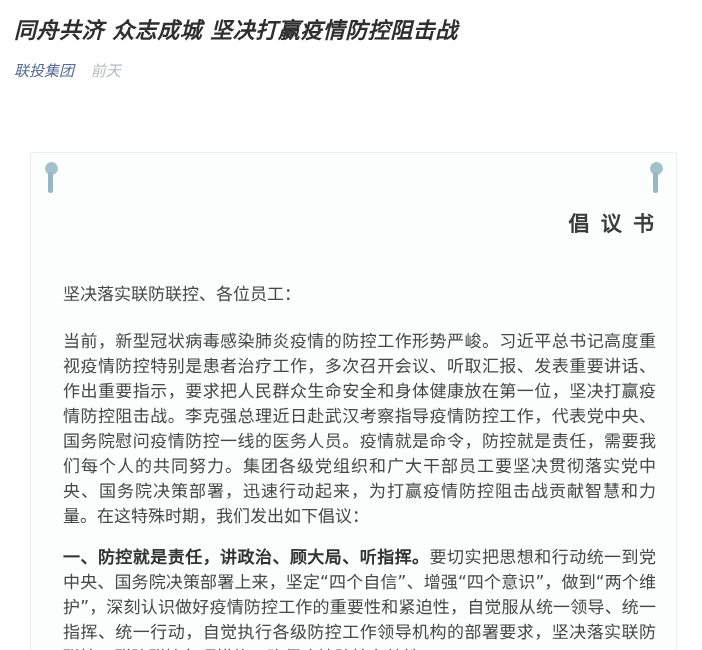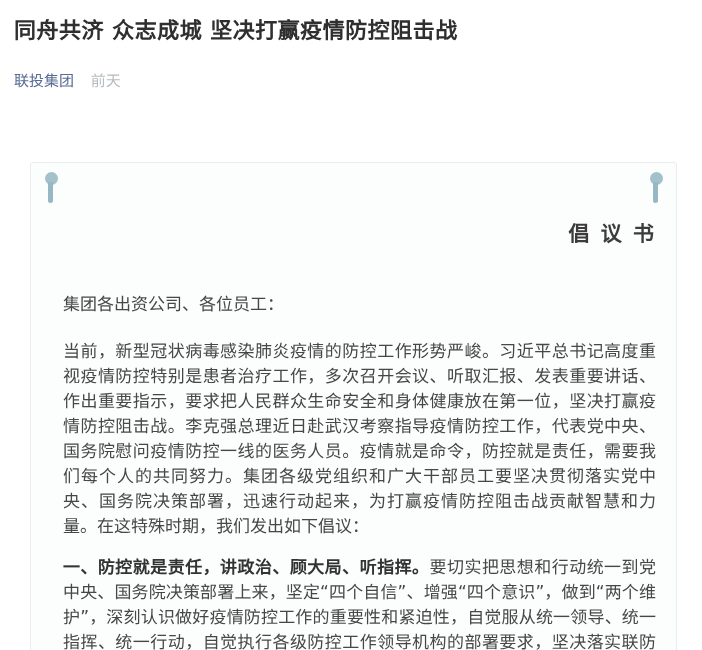--- a/index.html
+++ b/index.html
@@ -7,31 +7,32 @@
     padding: 0;
     width: 702px;
     height: 650px;
     overflow: hidden;
     background: #ffffff;
     font-family: "DejaVu Sans", "Liberation Sans", sans-serif;
   }
   
   .article-header {
     padding: 15px 20px 0 14px;
+    font-style: italic;
   }
   .article-title {
     margin: 0;
     font-size: 22px;
     line-height: 31px;
     font-weight: 700;
     color: #2f2f2f;
     letter-spacing: 0.5px;
   }
   .byline {
-    margin-top: 25px;
+    margin-top: 15px;
     font-size: 15px;
     line-height: 21px;
   }
   .account-name {
     color: #576b95;
     cursor: pointer;
   }
   .publish-time {
     color: #b7bcc0;
     margin-left: 12px;
@@ -116,19 +117,19 @@
     <div class="pin-stem"></div>
   </div>
   <div class="pin pin-right">
     <div class="pin-head"></div>
     <div class="pin-stem"></div>
   </div>
 
   <h2 class="doc-heading">倡 议 书</h2>
 
   <div class="doc-body">
-    <p class="greeting">集团各出资公司、各位员工：</p>
+    <p class="greeting">坚决落实联防联控、各位员工：</p>
 
     <p>当前，新型冠状病毒感染肺炎疫情的防控工作形势严峻。习近平总书记高度重视疫情防控特别是患者治疗工作，多次召开会议、听取汇报、发表重要讲话、作出重要指示，要求把人民群众生命安全和身体健康放在第一位，坚决打赢疫情防控阻击战。李克强总理近日赴武汉考察指导疫情防控工作，代表党中央、国务院慰问疫情防控一线的医务人员。疫情就是命令，防控就是责任，需要我们每个人的共同努力。集团各级党组织和广大干部员工要坚决贯彻落实党中央、国务院决策部署，迅速行动起来，为打赢疫情防控阻击战贡献智慧和力量。在这特殊时期，我们发出如下倡议：</p>
 
     <p><strong>一、防控就是责任，讲政治、顾大局、听指挥。</strong><span>要切实把思想和行动统一到党中央、国务院决策部署上来，坚定“四个自信”、增强“四个意识”，做到“两个维护”，深刻认识做好疫情防控工作的重要性和紧迫性，自觉服从统一领导、统一指挥、统一行动，自觉执行各级防控工作领导机构的部署要求，坚决落实联防联控、群防群控各项措施，确保疫情防控有效性。</span></p>
   </div>
 </section>
 
 </body></html>

